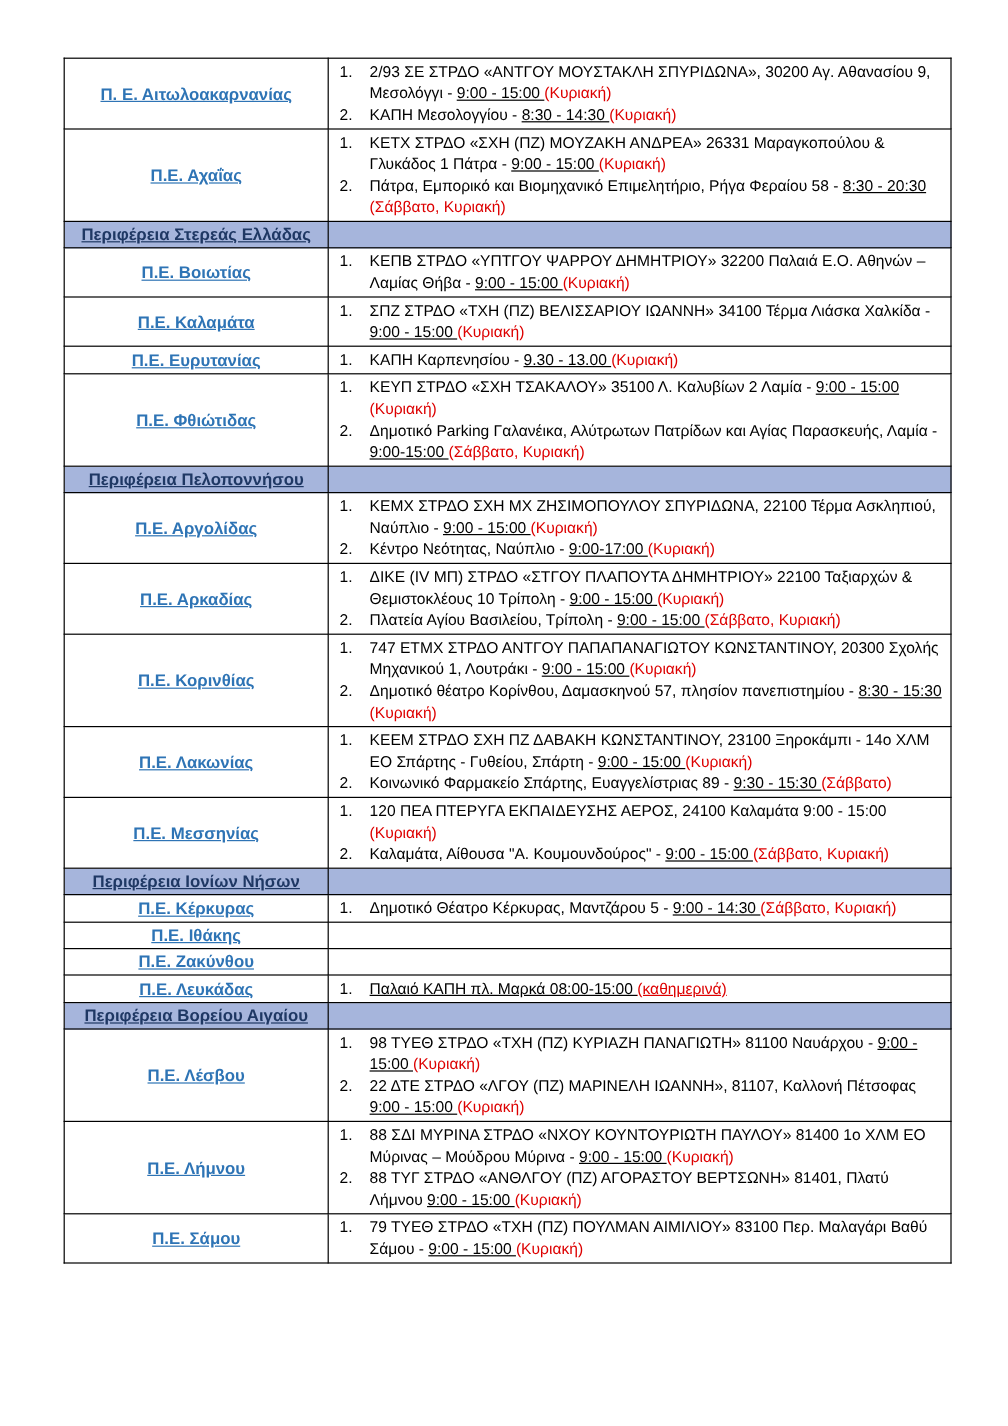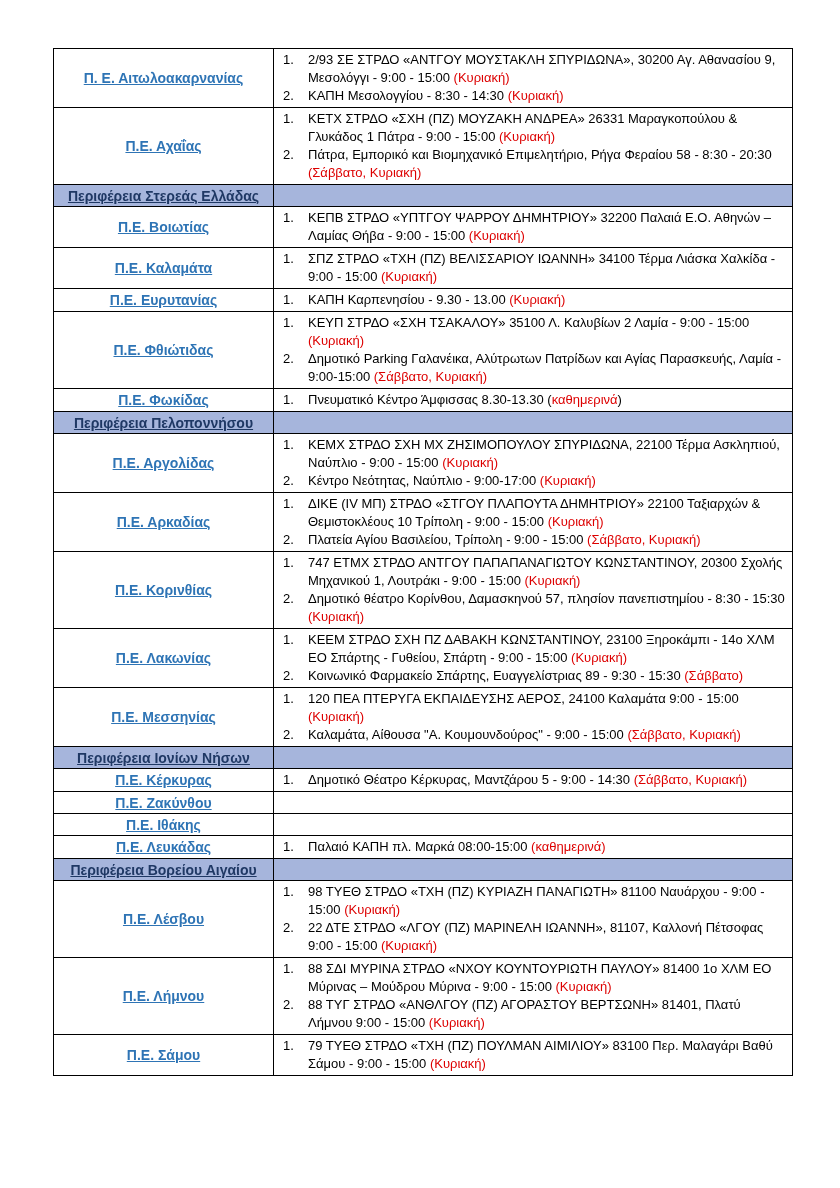--- a/index.html
+++ b/index.html
@@ -28,21 +28,21 @@
   col.c2{width:519px;}
   td.region-cell{text-align:center;padding:1px 4px;height:19px;}
   .region-label{
     color:var(--region-label);font-weight:bold;text-decoration:underline;
     font-size:14px;line-height:18px;
   }
   td.items-cell{padding:2px 6px 2px 9px;}
   .item{display:flex;align-items:flex-start;font-size:13px;line-height:18px;}
   .num{flex:0 0 25px;}
   .item-text{flex:1;min-width:0;}
-  .u{margin-top:12px;}
+  .u{text-decoration:underline;margin-top:12px;}
   .red{color:var(--highlight-red);}
   tr.section-row td{background:var(--section-bg);height:21px;padding:0 2px;}
   td.section-label-cell{text-align:center;}
   .section-label{
     color:var(--section-text);font-weight:bold;text-decoration:underline;
     font-size:14px;line-height:18px;margin-top:16px;
   }
 </style>
 </head>
 <body>
@@ -117,29 +117,20 @@
             <div class="item">
               <span class="num">1.</span>
               <span class="item-text"><span>ΚΕΥΠ ΣΤΡΔΟ «ΣΧΗ ΤΣΑΚΑΛΟΥ» 35100 Λ. Καλυβίων 2 Λαμία - </span><span class="u">9:00 - 15:00</span><span> </span><span class="red">(Κυριακή)</span></span>
             </div>
             <div class="item">
               <span class="num">2.</span>
               <span class="item-text"><span>Δημοτικό Parking Γαλανέικα, Αλύτρωτων Πατρίδων και Αγίας Παρασκευής, Λαμία - </span><span class="u">9:00-15:00 </span><span class="red">(Σάββατο, Κυριακή)</span></span>
             </div>
           </td>
         </tr>
-        <tr class="region-row">
-          <td class="region-cell"><span class="region-label">Π.Ε. Φωκίδας</span></td>
-          <td class="items-cell">
-            <div class="item">
-              <span class="num">1.</span>
-              <span class="item-text"><span class="u">Πνευματικό Κέντρο Άμφισσας 8.30-13.30 (</span><span class="u red">καθημερινά</span><span class="u">)</span></span>
-            </div>
-          </td>
-        </tr>
         <tr class="section-row">
           <td class="section-label-cell"><span class="section-label">Περιφέρεια Πελοποννήσου</span></td>
           <td class="section-filler-cell"></td>
         </tr>
         <tr class="region-row">
           <td class="region-cell"><span class="region-label">Π.Ε. Αργολίδας</span></td>
           <td class="items-cell">
             <div class="item">
               <span class="num">1.</span>
               <span class="item-text"><span>ΚΕΜΧ ΣΤΡΔΟ ΣΧΗ ΜΧ ΖΗΣΙΜΟΠΟΥΛΟΥ ΣΠΥΡΙΔΩΝΑ, 22100 Τέρμα Ασκληπιού, Ναύπλιο - </span><span class="u">9:00 - 15:00 </span><span class="red">(Κυριακή)</span></span>
@@ -209,25 +200,25 @@
         <tr class="region-row">
           <td class="region-cell"><span class="region-label">Π.Ε. Κέρκυρας</span></td>
           <td class="items-cell">
             <div class="item">
               <span class="num">1.</span>
               <span class="item-text"><span>Δημοτικό Θέατρο Κέρκυρας, Μαντζάρου 5 - </span><span class="u">9:00 - 14:30 </span><span class="red">(Σάββατο, Κυριακή)</span></span>
             </div>
           </td>
         </tr>
         <tr class="region-row">
+          <td class="region-cell"><span class="region-label">Π.Ε. Ιθάκης</span></td>
+          <td class="items-cell"></td>
+        </tr>
+        <tr class="region-row">
           <td class="region-cell"><span class="region-label">Π.Ε. Ζακύνθου</span></td>
-          <td class="items-cell"></td>
-        </tr>
-        <tr class="region-row">
-          <td class="region-cell"><span class="region-label">Π.Ε. Ιθάκης</span></td>
           <td class="items-cell"></td>
         </tr>
         <tr class="region-row">
           <td class="region-cell"><span class="region-label">Π.Ε. Λευκάδας</span></td>
           <td class="items-cell">
             <div class="item">
               <span class="num">1.</span>
               <span class="item-text"><span class="u">Παλαιό ΚΑΠΗ πλ. Μαρκά 08:00-15:00  </span><span class="u red">(καθημερινά)</span></span>
             </div>
           </td>

